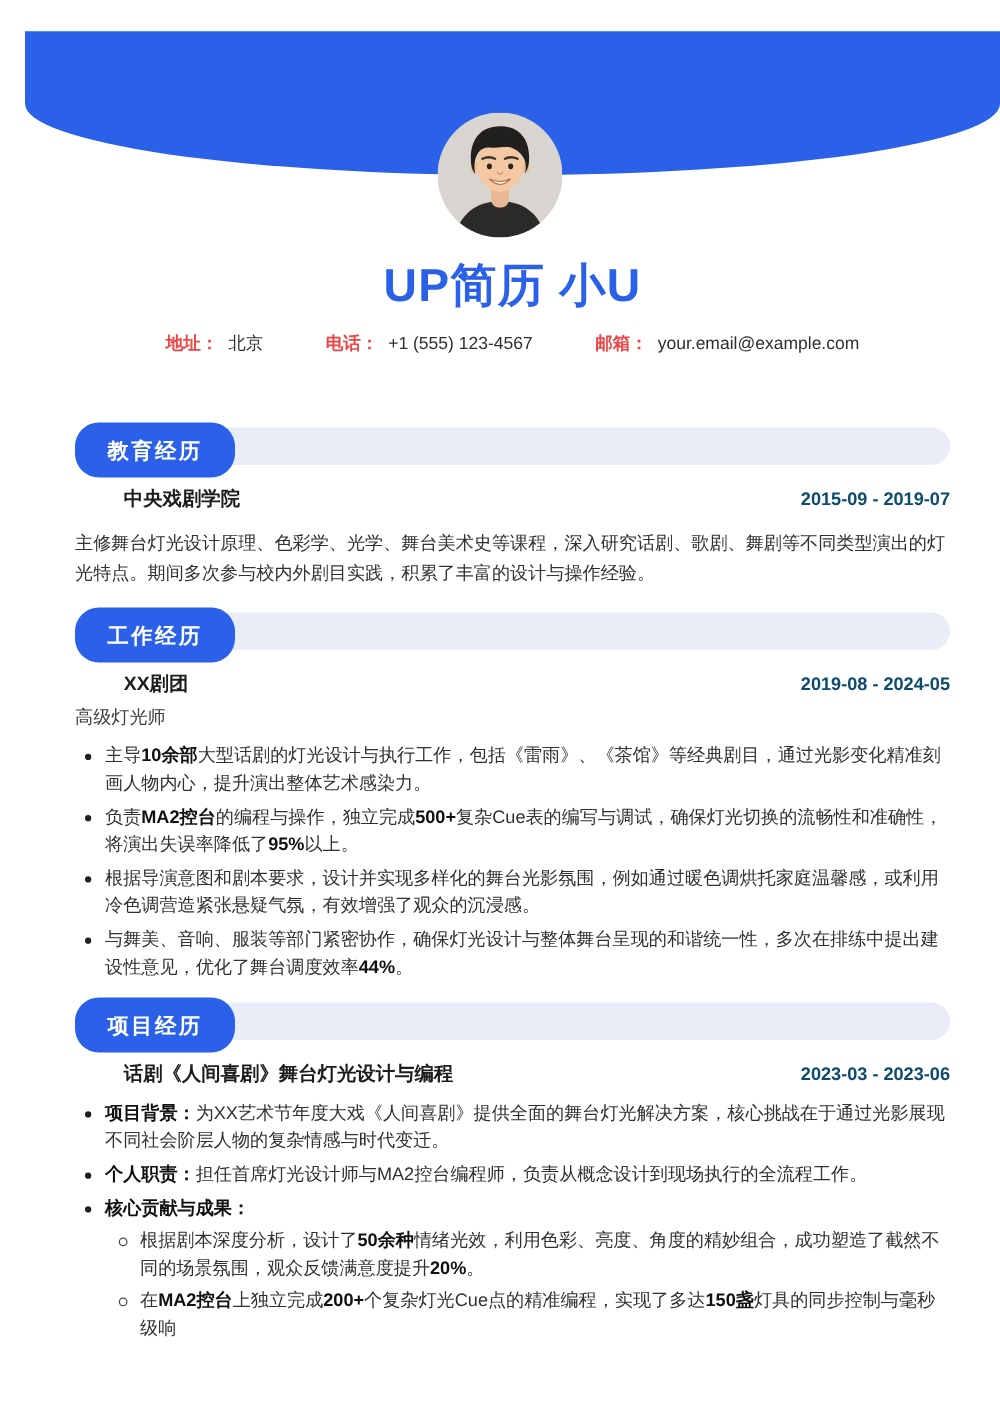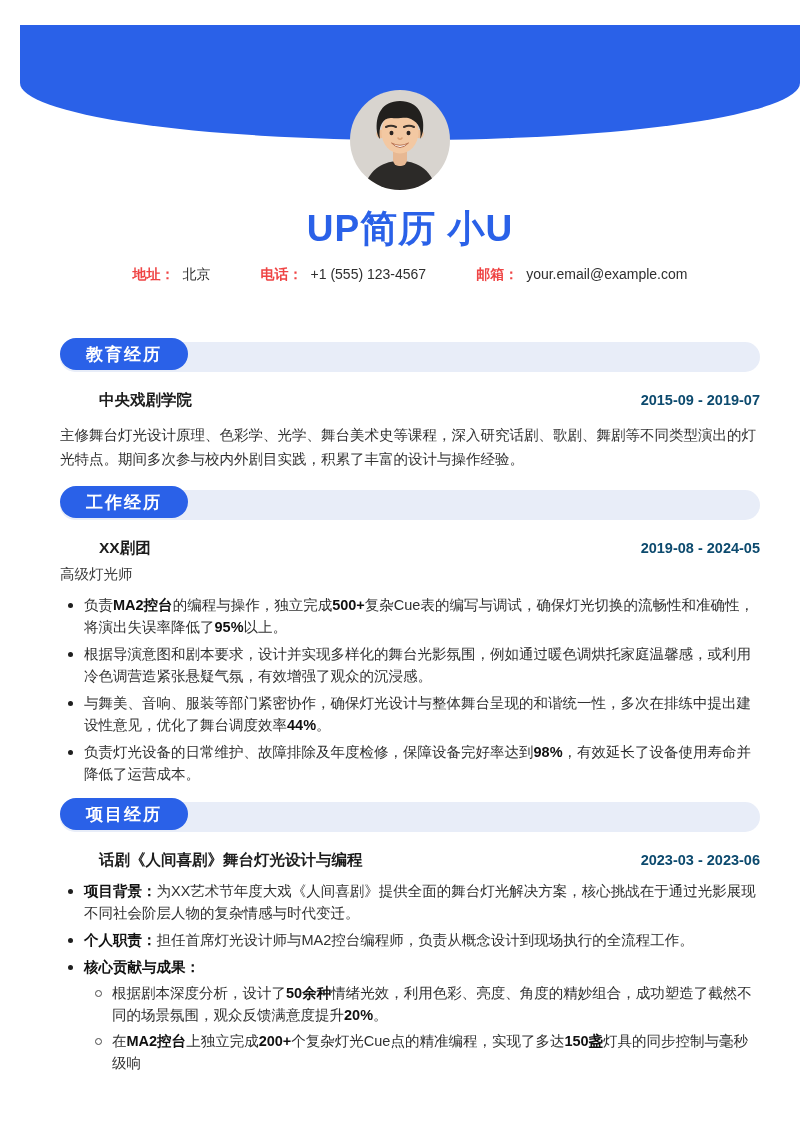--- a/index.html
+++ b/index.html
@@ -39,21 +39,21 @@
   .content { padding:0 40px; }
   .sec { }
   .sec-edu  { margin-top:58px; }
   .sec-work { margin-top:19px; }
   .sec-proj { margin-top:17px; }
   .sec-bar {
     position:relative; height:30px; border-radius:15px;
     background:var(--barBg);
   }
   .sec-pill {
-    position:absolute; left:0; top:-4px; height:32px;
+    position:absolute; left:0; top:-4px; height:44px;
     display:inline-flex; align-items:center; padding:0 26px;
     border-radius:19px; background:var(--accent);
     color:#fff; font-size:17px; font-weight:700; letter-spacing:2px;
   }
   .entry-head {
     margin-top:18px; display:flex; justify-content:space-between;
     align-items:baseline; line-height:19px;margin-left:39px;
   }
   .entry-title { font-size:15.5px; font-weight:700; color:#1c1c1c; }
   .entry-date  { font-size:14.5px; font-weight:700; color:#0c4a6e; }
@@ -149,24 +149,24 @@
         <div class="sec-pill">工作经历</div>
       </div>
       <div class="entry-head">
         <div class="entry-title">XX剧团</div>
         <div class="entry-date">2019-08 - 2024-05</div>
       </div>
       <div class="entry-sub">
         <div class="entry-role">高级灯光师</div>
       </div>
       <ul class="bullets">
+        <li><span>主导</span><b>10余部</b><span>大型话剧的灯光设计与执行工作，包括《雷雨》、《茶馆》等经典剧目，通过光影变化精准刻画人物内心，提升演出整体艺术感染力。</span></li>
         <li><span>负责</span><b>MA2控台</b><span>的编程与操作，独立完成</span><b>500+</b><span>复杂Cue表的编写与调试，确保灯光切换的流畅性和准确性，将演出失误率降低了</span><b>95%</b><span>以上。</span></li>
         <li><span>根据导演意图和剧本要求，设计并实现多样化的舞台光影氛围，例如通过暖色调烘托家庭温馨感，或利用冷色调营造紧张悬疑气氛，有效增强了观众的沉浸感。</span></li>
         <li><span>与舞美、音响、服装等部门紧密协作，确保灯光设计与整体舞台呈现的和谐统一性，多次在排练中提出建设性意见，优化了舞台调度效率</span><b>44%</b><span>。</span></li>
-        <li><span>负责灯光设备的日常维护、故障排除及年度检修，保障设备完好率达到</span><b>98%</b><span>，有效延长了设备使用寿命并降低了运营成本。</span></li>
       </ul>
     </section>
 
     <section class="sec sec-proj">
       <div class="sec-bar">
         <div class="sec-pill">项目经历</div>
       </div>
       <div class="entry-head">
         <div class="entry-title">话剧《人间喜剧》舞台灯光设计与编程</div>
         <div class="entry-date">2023-03 - 2023-06</div>

